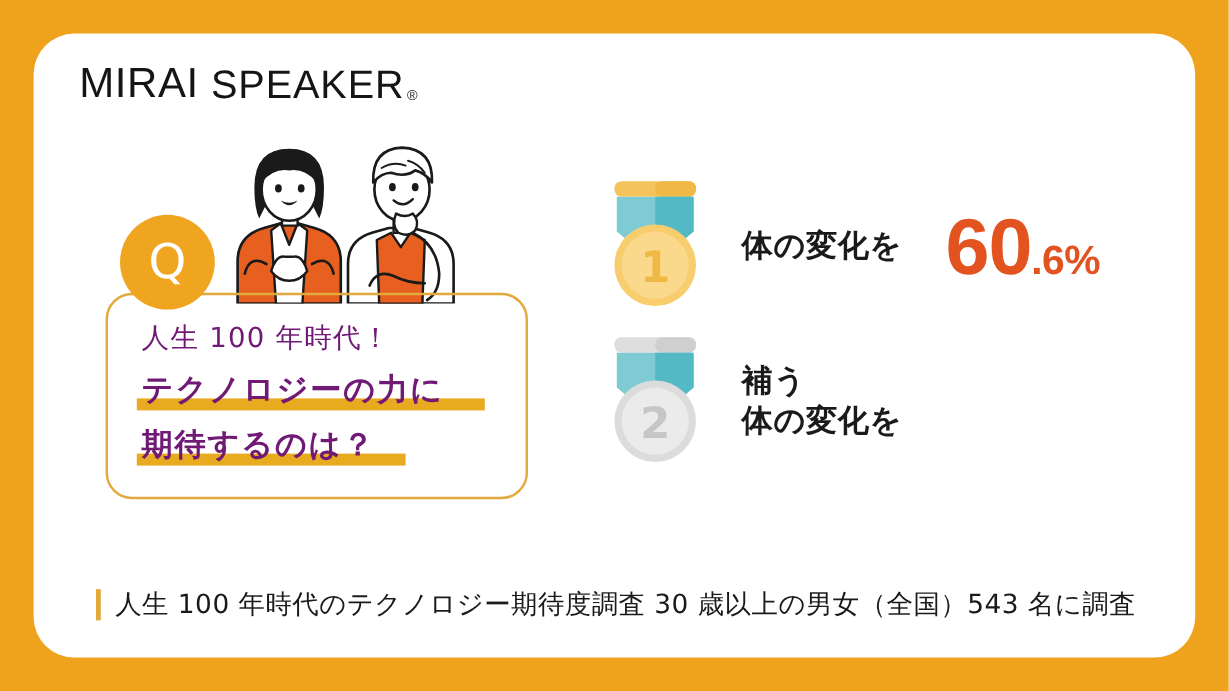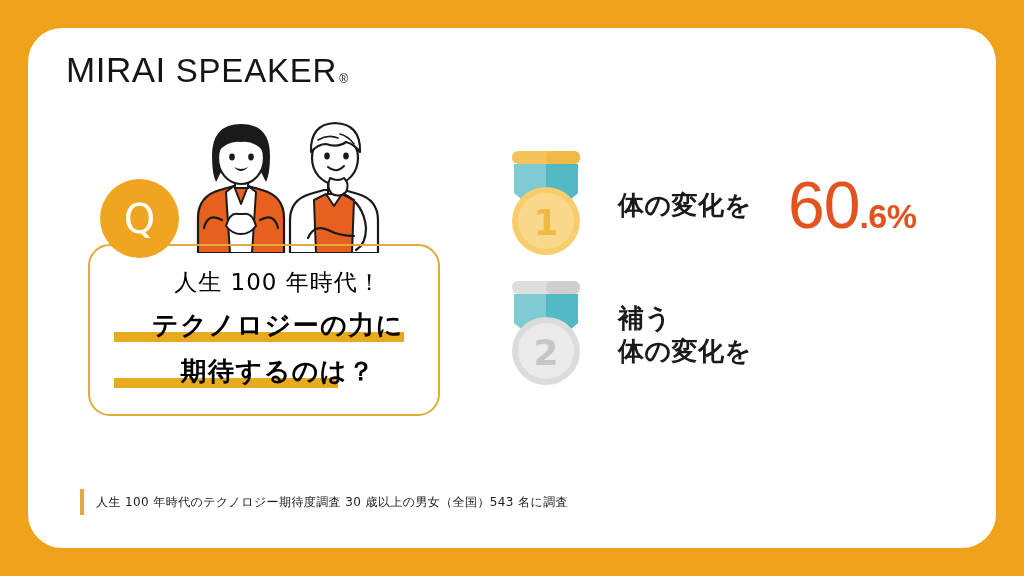--- a/index.html
+++ b/index.html
@@ -106,22 +106,21 @@
     position: absolute;
     left: 118px;
     top: 262px;
     width: 320px;
     z-index: 5;
   }
   .q-line {
     position: relative;
     display: block;
     white-space: nowrap;
-    color: #000000;
-    text-align: center;
+    color: #701a75;
   }
   .q-line-thin {
     font-size: 23px;
     font-weight: 400;
     letter-spacing: 1px;
     line-height: 40px;
     font-family: "DejaVu Sans", "Liberation Sans", sans-serif;
   }
   .q-line-bold {
     font-size: 26px;
@@ -177,21 +176,21 @@
   }
   .rank-value {
     flex: 1 1 auto;
     display: flex;
     align-items: baseline;
     color: #E2531F;
     white-space: nowrap;
   }
   .rank-value .big {
     font-size: 66px;
-    font-weight: 400;
+    font-weight: 700;
     letter-spacing: -1px;
     line-height: 1;
   }
   .rank-value .small {
     font-size: 34px;
     font-weight: 700;
     letter-spacing: -0.5px;
     line-height: 1;
   }
 
@@ -204,21 +203,21 @@
     align-items: center;
   }
   #footer-bar {
     width: 4px;
     height: 26px;
     background: #E2A93C;
     flex: 0 0 4px;
   }
   #footer-text {
     margin-left: 12px;
-    font-size: 12px;
+    font-size: 22px;
     font-weight: 400;
     color: #1a1a1a;
     letter-spacing: 0.4px;
     white-space: nowrap;
     font-family: "DejaVu Sans", "Liberation Sans", sans-serif;
   }
 </style>
 </head>
 <body>
 

